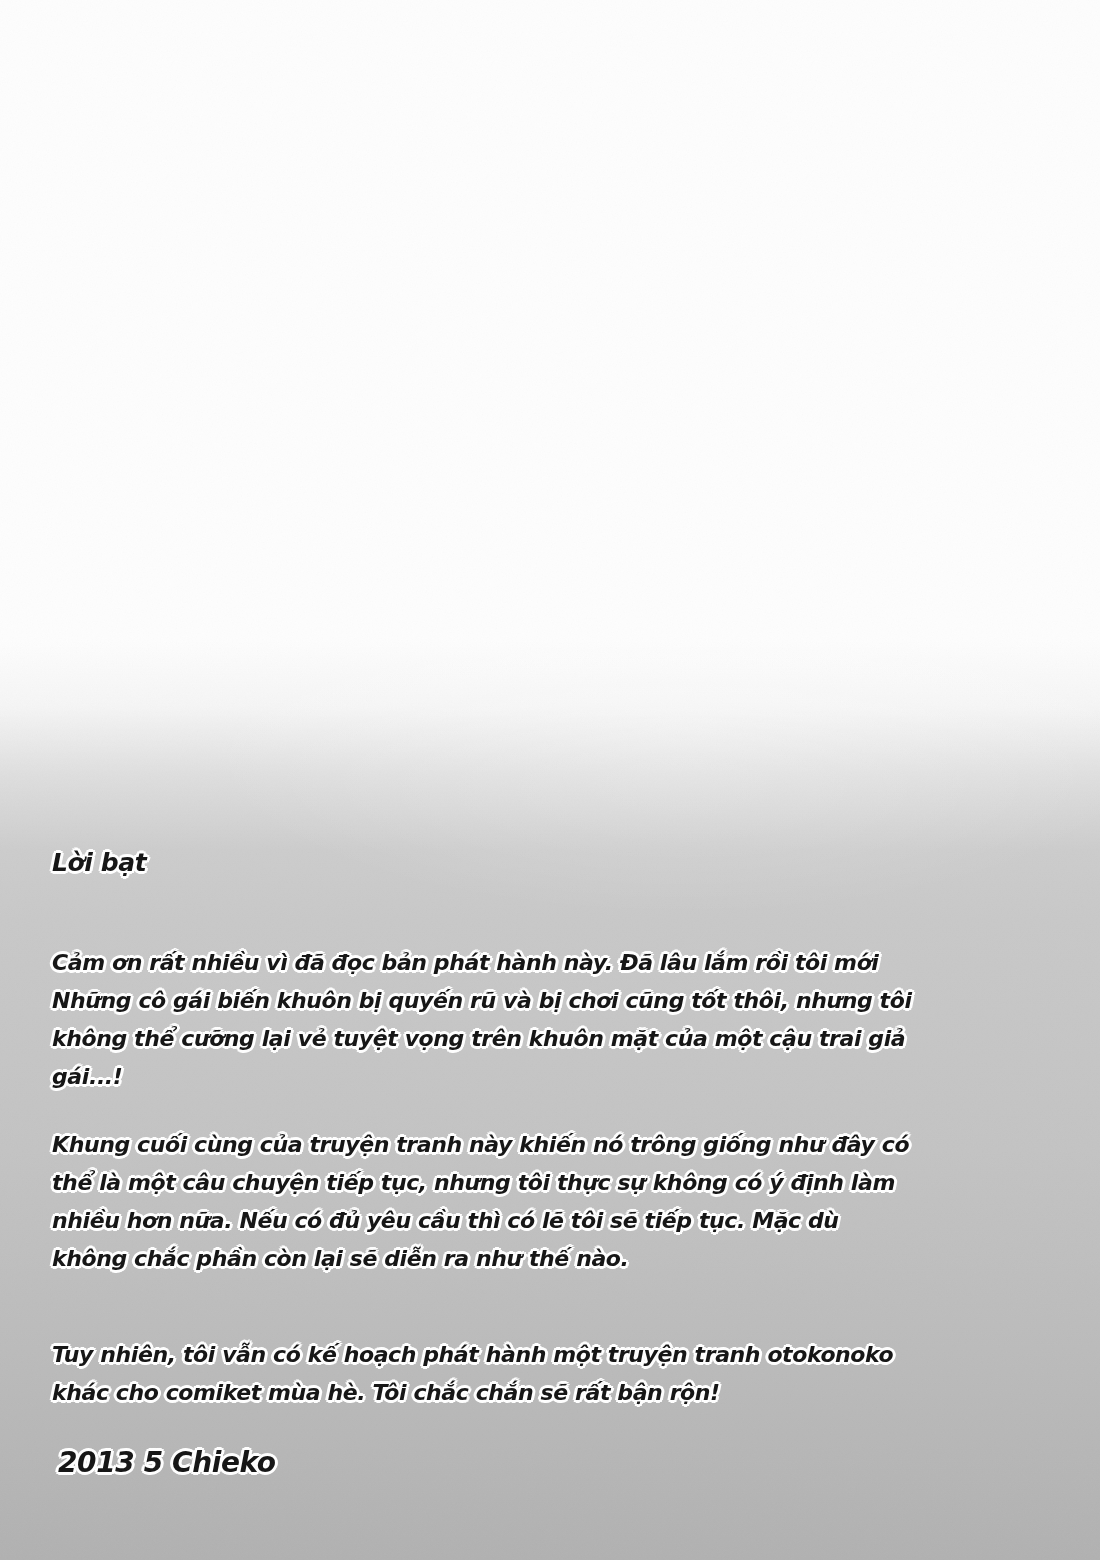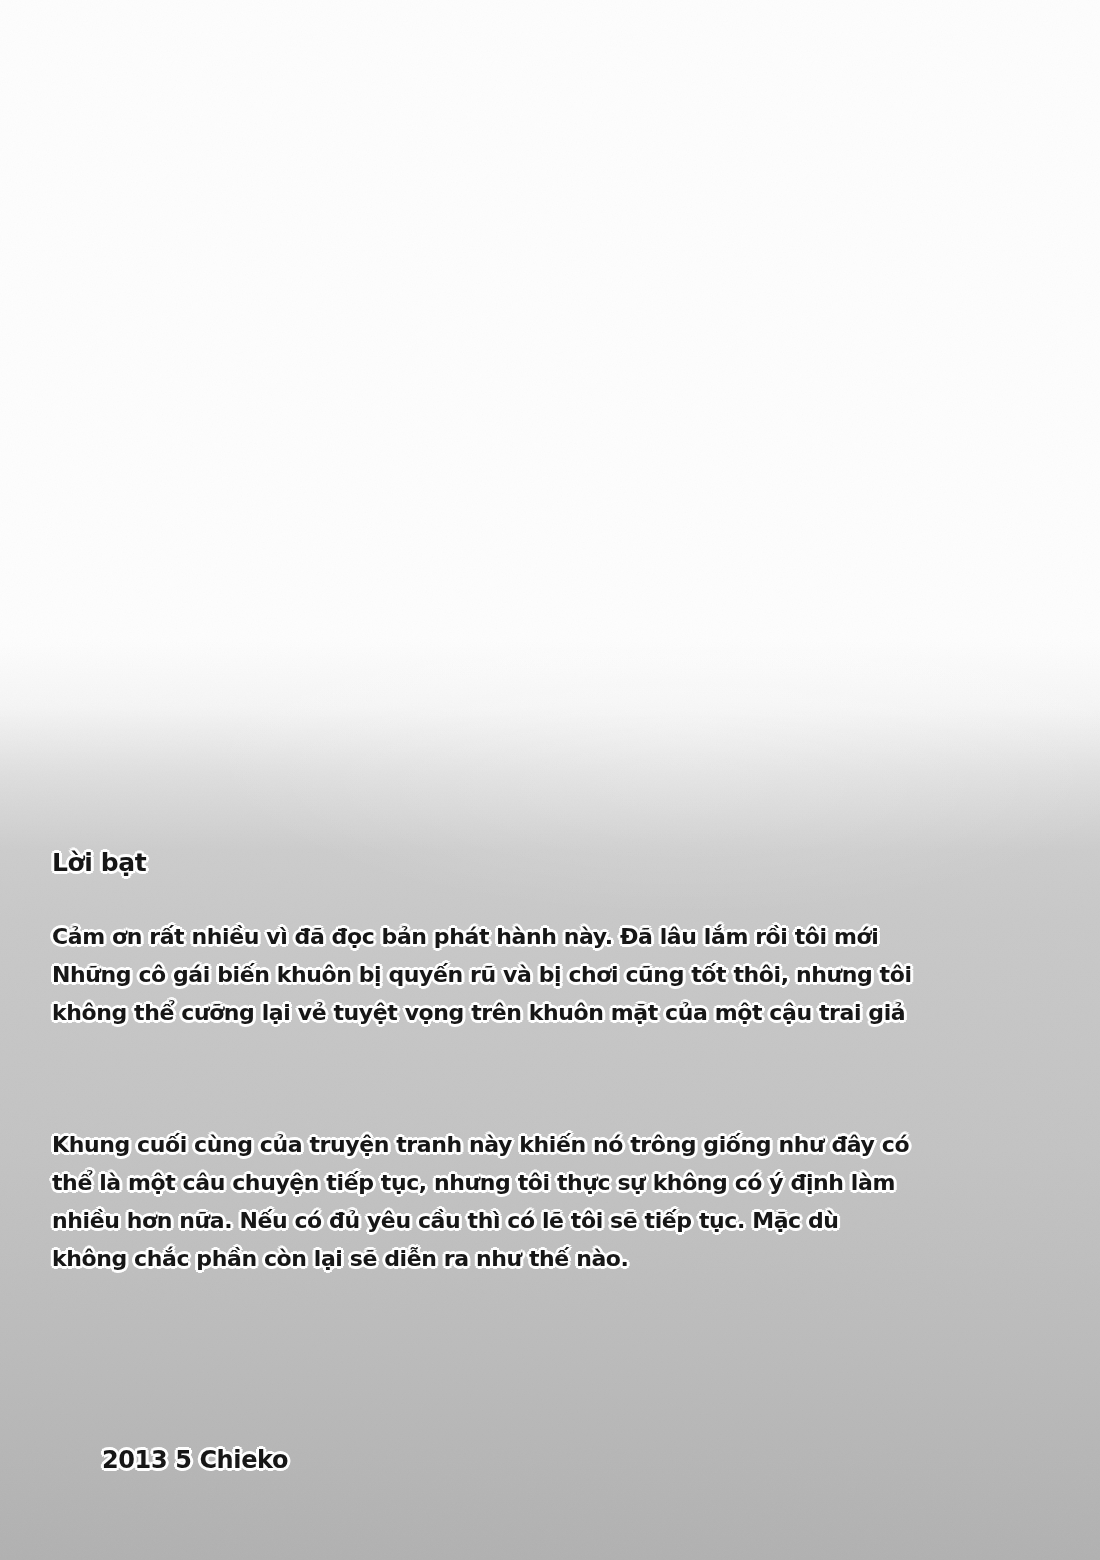--- a/index.html
+++ b/index.html
@@ -18,20 +18,21 @@
       linear-gradient(180deg,
         #fdfdfd 0px,
         #fdfdfd 640px,
         #f5f5f5 706px,
         #dedede 775px,
         #cccccc 850px,
         #c8c8c8 920px,
         #c3c3c3 1150px,
         #bbbbbb 1350px,
         #b1b1b1 1560px);
+    font-style: italic;
   }
   .noise {
     position: absolute;
     left: 0;
     top: 0;
     pointer-events: none;
     opacity: 0.55;
   }
   .comic {
     font-family: "DejaVu Sans", "Liberation Sans", sans-serif;
@@ -51,50 +52,54 @@
     left: 52px;
   }
   .title {
     top: 848px;
     font-size: 25px;
   }
   .para .line {
     font-size: 22px;
     line-height: 38px;
   }
-  .p1 { top: 918px; }
+  .p1 { top: 944px; }
   .p2 { top: 1126px; }
   .p3 { top: 1336px; }
   .signature {
     top: 1446px;
     left: 58px;
-    font-size: 24px;
-    margin-left: 44px;
+    font-size: 28px;
   }
 </style>
 </head>
 <body>
 
 <div class="page">
 
   <div class="block title comic">Lời bạt</div>
 
   <div class="block para p1">
     <div class="line comic">Cảm ơn rất nhiều vì đã đọc bản phát hành này. Đã lâu lắm rồi tôi mới</div>
     <div class="line comic">Những cô gái biến khuôn bị quyến rũ và bị chơi cũng tốt thôi, nhưng tôi</div>
     <div class="line comic">không thể cưỡng lại vẻ tuyệt vọng trên khuôn mặt của một cậu trai giả</div>
+    <div class="line comic">gái...!</div>
   </div>
 
   <div class="block para p2">
     <div class="line comic">Khung cuối cùng của truyện tranh này khiến nó trông giống như đây có</div>
     <div class="line comic">thể là một câu chuyện tiếp tục, nhưng tôi thực sự không có ý định làm</div>
     <div class="line comic">nhiều hơn nữa. Nếu có đủ yêu cầu thì có lẽ tôi sẽ tiếp tục. Mặc dù</div>
     <div class="line comic">không chắc phần còn lại sẽ diễn ra như thế nào.</div>
   </div>
 
+  <div class="block para p3">
+    <div class="line comic">Tuy nhiên, tôi vẫn có kế hoạch phát hành một truyện tranh otokonoko</div>
+    <div class="line comic">khác cho comiket mùa hè. Tôi chắc chắn sẽ rất bận rộn!</div>
+  </div>
 
   <div class="block signature comic">2013 5 Chieko</div>
 
   <svg class="noise" width="1100" height="1560" xmlns="http://www.w3.org/2000/svg">
     <filter id="paperNoise">
       <feTurbulence type="fractalNoise" baseFrequency="0.8" numOctaves="2" stitchTiles="stitch"></feTurbulence>
       <feColorMatrix type="saturate" values="0"></feColorMatrix>
       <feComponentTransfer>
         <feFuncA type="linear" slope="0.07" intercept="0"></feFuncA>
       </feComponentTransfer>

